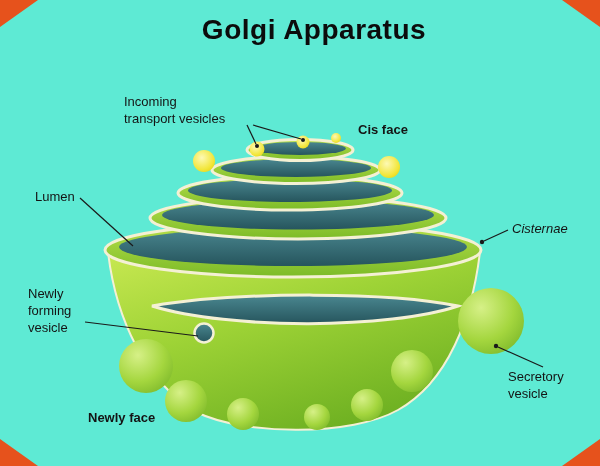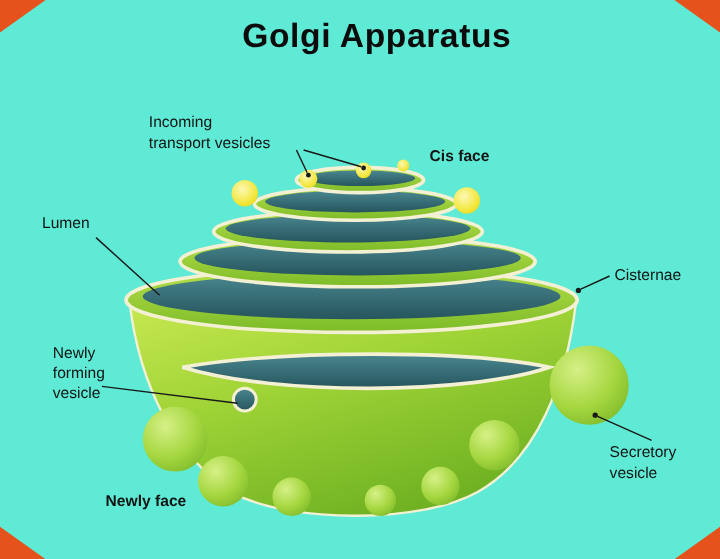--- a/index.html
+++ b/index.html
@@ -39,23 +39,23 @@
     font-size: 13px;
     line-height: 1.3;
     white-space: pre-line;
     color: #141414;
   }
   .label.bold {
     font-weight: bold;
   }
   .lbl-incoming   { left: 124px; top: 94px;  width: 140px; text-align: left; }
   .lbl-cisface    { left: 358px; top: 111px; margin-top: 11px; }
-  .lbl-lumen      { left: 35px;  top: 178px; }
-  .lbl-cisternae  { left: 512px; top: 221px; }
-  .lbl-newly      { left: 28px;  top: 286px; margin-left: 16px; }
+  .lbl-lumen      { left: 35px;  top: 189px; }
+  .lbl-cisternae  { left: 512px; top: 221px; font-style: italic; }
+  .lbl-newly      { left: 28px;  top: 286px; }
   .lbl-transface  { left: 88px;  top: 410px; }
   .lbl-secretory  { left: 508px; top: 369px; width: 80px; text-align: left; }
 </style>
 </head>
 <body>
 
 <div class="canvas">
 
   <svg class="illustration" width="600" height="466" viewBox="0 0 600 466">
     <defs>

